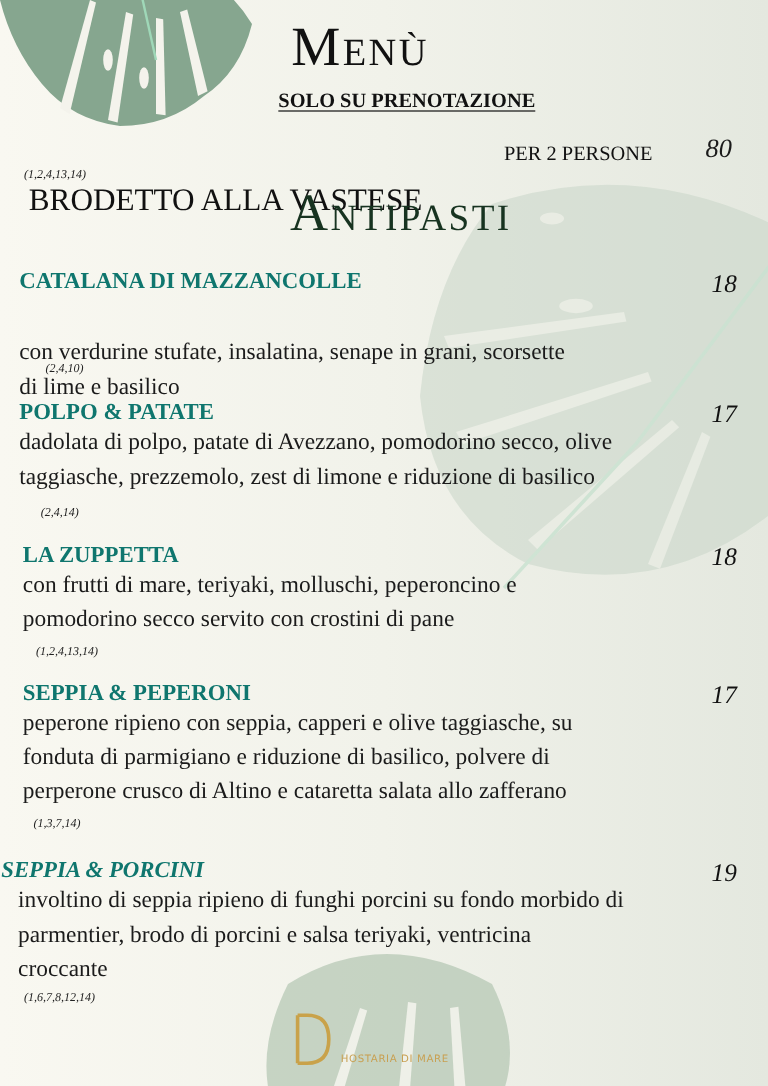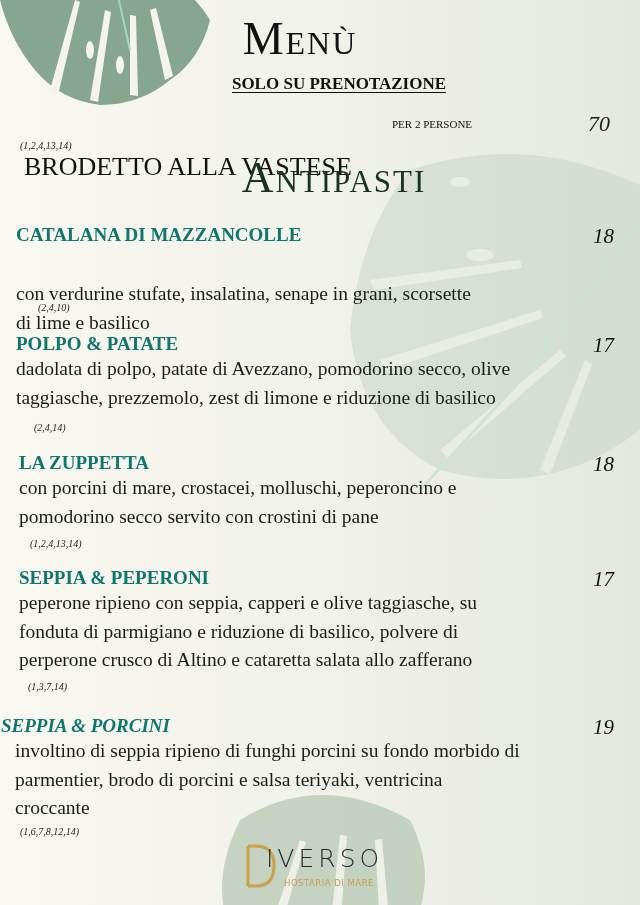--- a/index.html
+++ b/index.html
@@ -22,22 +22,22 @@
   .subtitle {
     position: absolute; left: 0; width: 678px; top: 74px; text-align: center;
     font-family: "Liberation Serif", serif; font-weight: bold; font-size: 17px;
     text-decoration: underline; text-underline-offset: 3px; color: #111;
   }
   .special-name {
     position: absolute; left: 24px; top: 108px;
     font-family: "Liberation Serif", serif; font-weight: normal; font-size: 26px; color: #111; margin-top: 44px;
   }
   .special-note {
-    position: absolute; left: 392px; top: 118px;
-    font-family: "Liberation Serif", serif; font-size: 11px; color: #111; text-align: right;
+    position: absolute; left: 420px; top: 118px;
+    font-family: "Liberation Serif", serif; font-size: 17px; color: #111; text-align: right;
   }
   .special-price {
     position: absolute; left: 588px; top: 111px;
     font-family: "Liberation Serif", serif; font-style: italic; font-size: 22px;
   }
   .special-allergens {
     position: absolute; left: 20px; top: 140px;
     font-family: "Liberation Serif", serif; font-style: italic; font-size: 10px;
   }
   .section-title {
@@ -115,21 +115,21 @@
     <path d="M170 150 L165 60 L172 59 L180 150 Z"></path>
   </g>
 </svg>
 
 <div class="title">Menù</div>
 <div class="subtitle">SOLO SU PRENOTAZIONE</div>
 
 <div>
   <div class="special-name">BRODETTO ALLA VASTESE</div>
   <div class="special-note">PER 2 PERSONE</div>
-  <div class="special-price">70</div>
+  <div class="special-price">80</div>
   <div class="special-allergens">(1,2,4,13,14)</div>
 </div>
 
 <div class="section-title">Antipasti</div>
 
 <div class="item" style="top:224px;">
   <div class="item-name" style="left:16px;">CATALANA DI MAZZANCOLLE</div>
   <div class="item-price">18</div>
   <div class="item-desc" style="left:16px;margin-top:34px;">con verdurine stufate, insalatina, senape in grani, scorsette
  di lime e basilico</div>
@@ -140,21 +140,21 @@
   <div class="item-name" style="left:16px;">POLPO &amp; PATATE</div>
   <div class="item-price">17</div>
   <div class="item-desc" style="left:16px;">dadolata di polpo, patate di Avezzano, pomodorino secco, olive
 taggiasche, prezzemolo, zest di limone e riduzione di basilico</div>
   <div class="item-allergens" style="left:34px; top:89px;">(2,4,14)</div>
 </div>
 
 <div class="item" style="top:452px;">
   <div class="item-name" style="left:19px;">LA ZUPPETTA</div>
   <div class="item-price">18</div>
-  <div class="item-desc" style="left:19px;">con porcini di mare, crostacei, molluschi, peperoncino e
+  <div class="item-desc" style="left:19px;">con frutti di mare, teriyaki, molluschi, peperoncino e
 pomodorino secco servito con crostini di pane</div>
   <div class="item-allergens" style="left:30px; top:86px;">(1,2,4,13,14)</div>
 </div>
 
 <div class="item" style="top:567px;">
   <div class="item-name" style="left:19px;">SEPPIA &amp; PEPERONI</div>
   <div class="item-price">17</div>
   <div class="item-desc" style="left:19px;">peperone ripieno con seppia, capperi e olive taggiasche, su
 fonduta di parmigiano e riduzione di basilico, polvere di
 perperone crusco di Altino e cataretta salata allo zafferano</div>
@@ -167,15 +167,14 @@
   <div class="item-desc" style="left:15px;">involtino di seppia ripieno di funghi porcini su fondo morbido di
 parmentier, brodo di porcini e salsa teriyaki,  ventricina
 croccante</div>
   <div class="item-allergens" style="left:20px; top:111px;">(1,6,7,8,12,14)</div>
 </div>
 
 <div class="logo">
   <svg width="34" height="48" viewBox="0 0 34 48" style="position:absolute;left:0;top:0;">
     <path d="M4 4 L4 44 M4 4 L12 4 Q30 4 30 24 Q30 44 12 44 L4 44" stroke="#c9a24a" stroke-width="3" fill="none"></path>
   </svg>
-  <div class="logo-text">IVERSO</div>
   <div class="logo-sub">HOSTARIA DI MARE</div>
 </div>
 
 </body></html>

